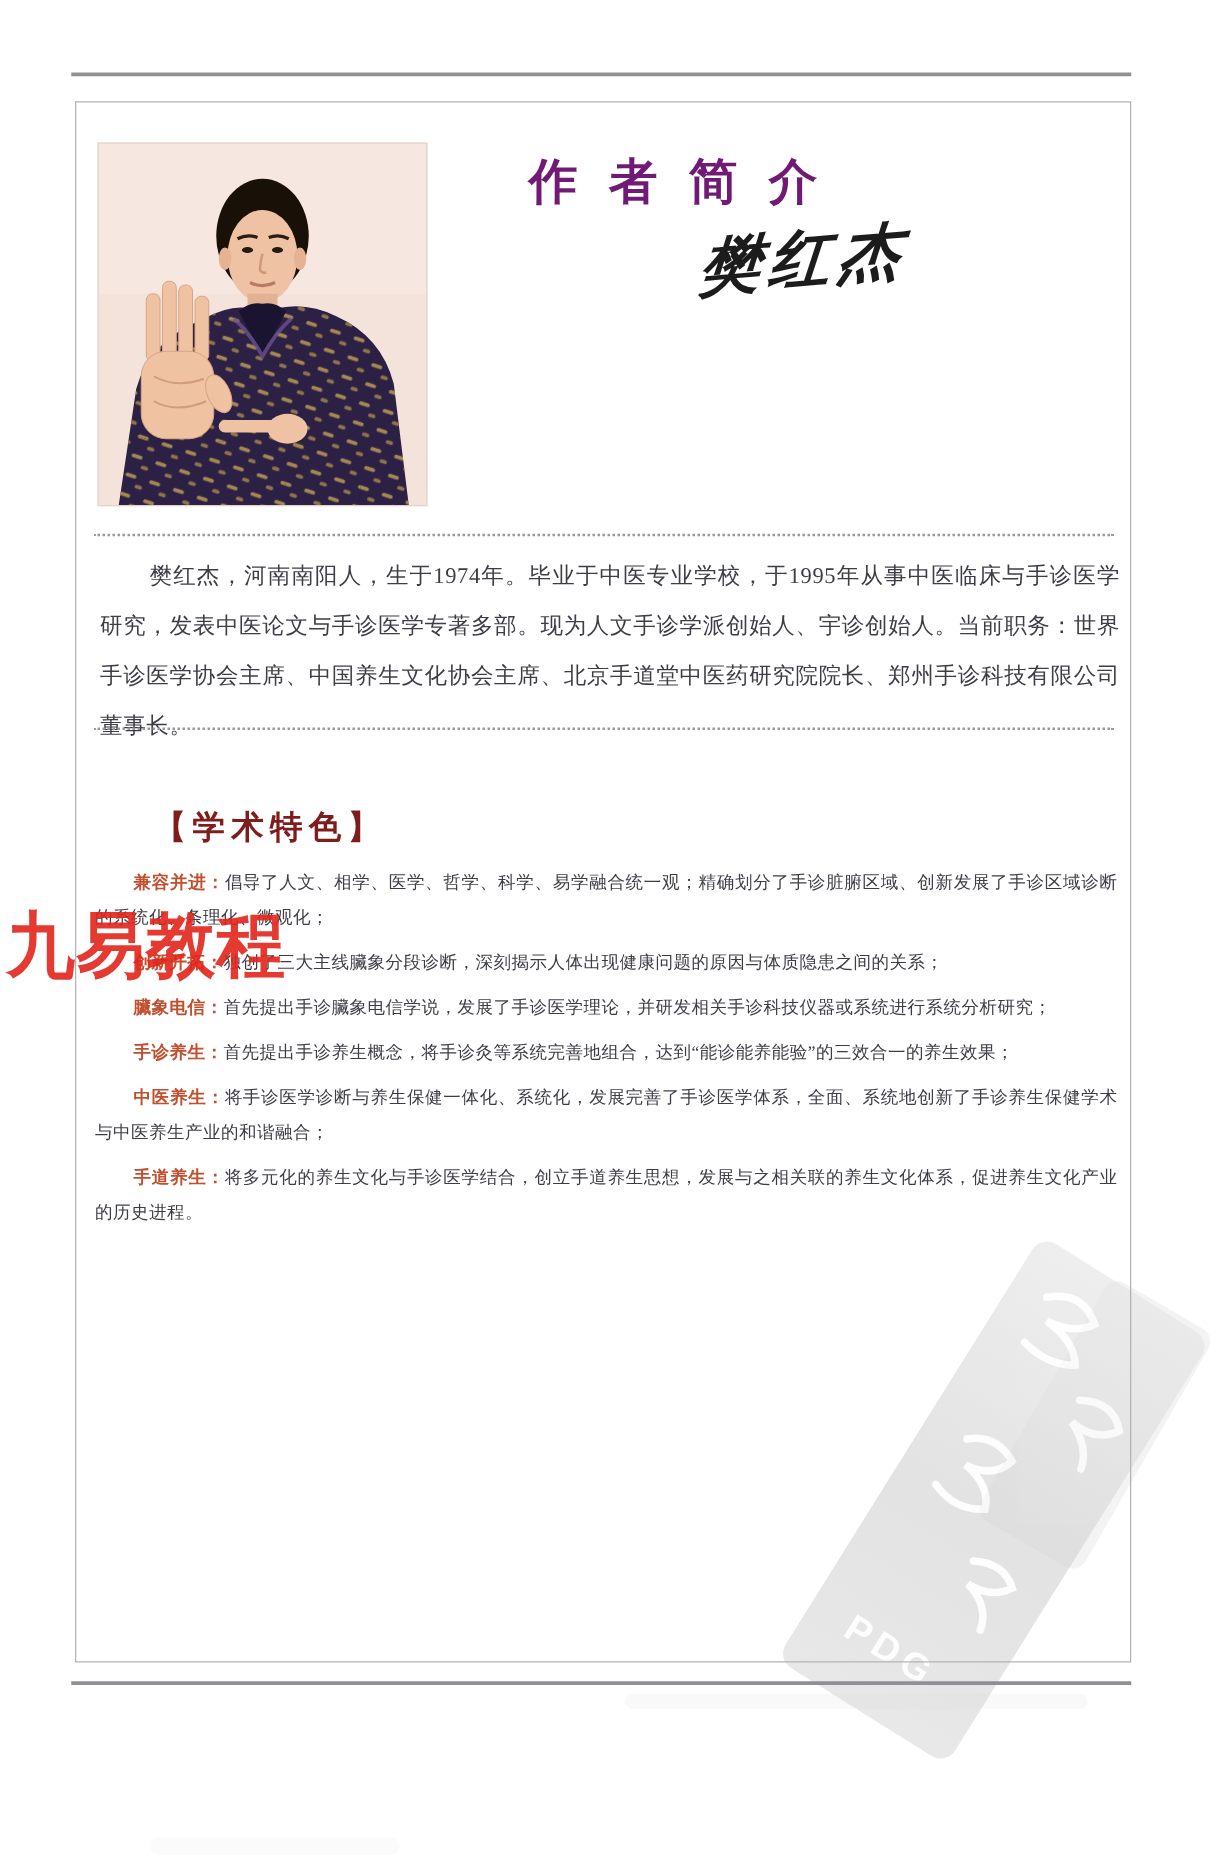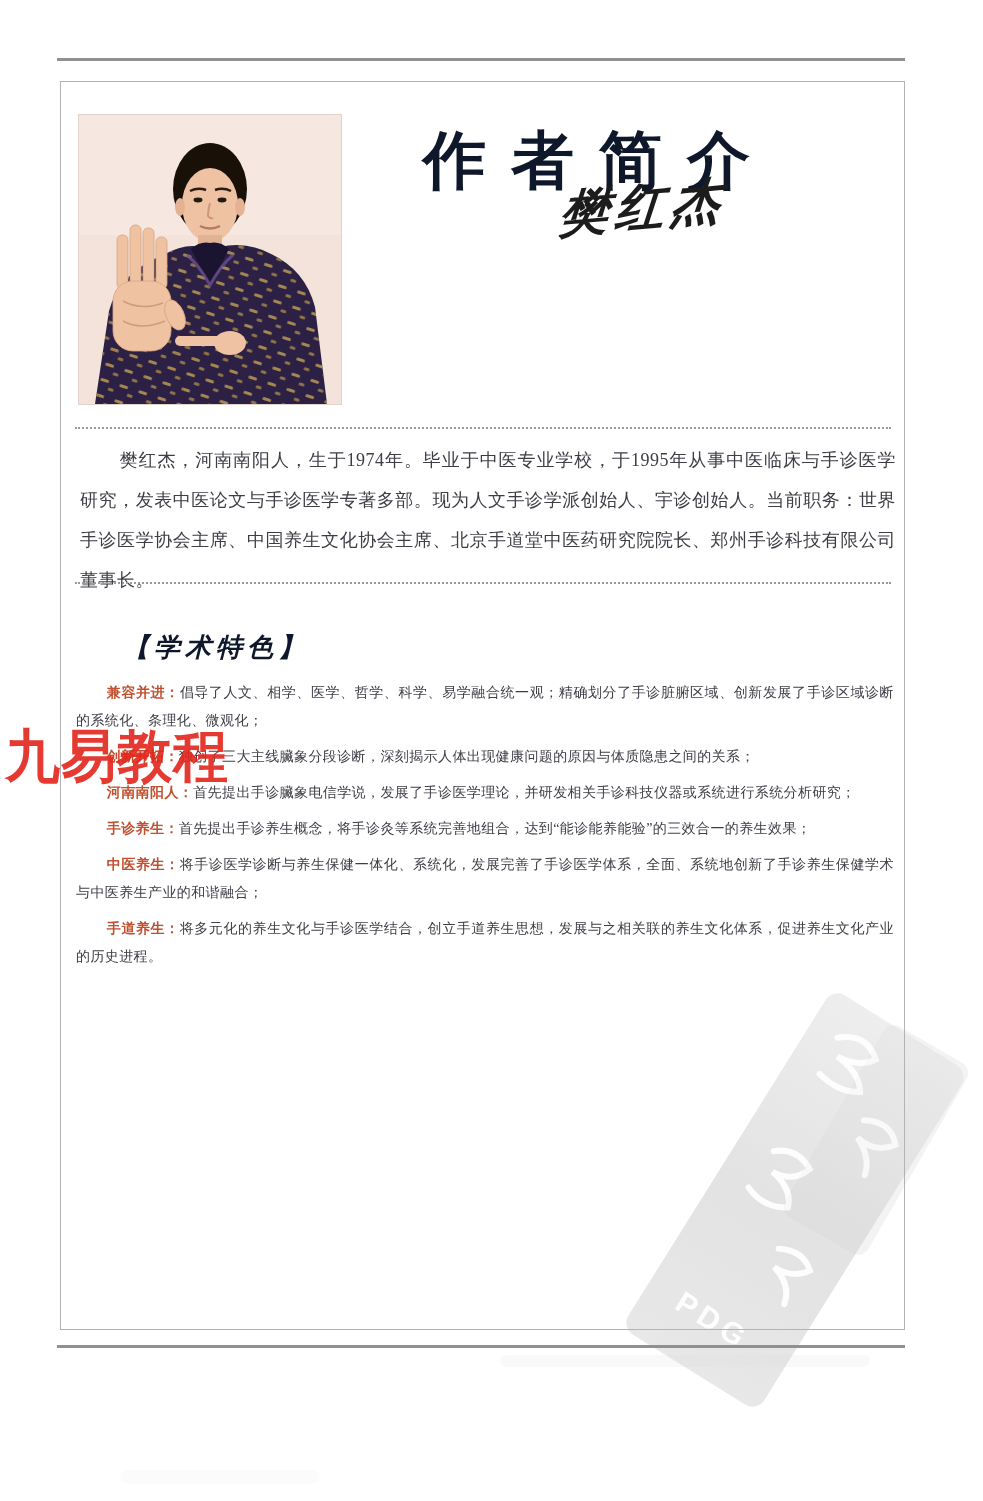--- a/index.html
+++ b/index.html
@@ -14,41 +14,41 @@
     position:absolute;left:60px;top:81px;width:843px;height:1247px;
     border:1px solid #b3b3b3;background:transparent;z-index:4;
   }
   .photo{
     position:absolute;left:17px;top:32px;width:262px;height:289px;
     border:1px solid #e3d3ca;background:#f4e3db;z-index:5;
   }
   .page-title{
     position:absolute;left:362px;top:36px;z-index:5;
     font-family:"Liberation Sans","DejaVu Sans",sans-serif;
-    font-size:63px;font-weight:700;letter-spacing:25px;color:#0f172a;white-space:nowrap;
+    font-size:39px;font-weight:700;letter-spacing:25px;color:#701a75;white-space:nowrap;
   }
   .signature{
     position:absolute;left:498px;top:92px;z-index:5;
     font-size:50px;font-weight:700;font-style:italic;color:#1c1c1c;
     letter-spacing:6px;transform:rotate(-5deg) skewX(-10deg);white-space:nowrap;
   }
   .dotted{position:absolute;left:14px;width:816px;border-top:2px dotted #9a9a9a;z-index:5;}
   .dotted.d1{top:345px;}
   .dotted.d2{top:500px;}
   .intro{
     position:absolute;left:15px;top:354px;width:816px;z-index:5;
     font-size:18px;line-height:40px;letter-spacing:0.5px;
     text-align:justify;text-justify:inter-ideograph;text-indent:2.2em;margin:4px;
   }
   .section{position:absolute;left:15px;width:818px;z-index:5;}
   .section.s1{top:548px;}
   .section.s2{top:1102px;}
   .section h2{
-    margin:0 0 14px 47px;font-family:"Liberation Sans","DejaVu Sans",sans-serif;
-    font-size:26px;font-weight:700;letter-spacing:5px;color:#0f172a;font-style:italic;
+    margin:14px 0 14px 47px;font-family:"Liberation Sans","DejaVu Sans",sans-serif;
+    font-size:26px;font-weight:700;letter-spacing:5px;color:#7f1d1d;
   }
   .item{
     margin:0 0 8px 0;font-size:14px;line-height:28px;letter-spacing:0.4px;
     text-align:justify;text-justify:inter-ideograph;text-indent:2.2em;
   }
   .item .label{color:#c0502f;font-weight:700;}
   .wm-red{
     position:absolute;left:5px;top:720px;z-index:30;
     font-family:"Liberation Sans","DejaVu Sans",sans-serif;
     font-size:55px;font-weight:900;color:#e3251c;opacity:0.9;
@@ -152,21 +152,21 @@
     <div class="dotted d1"></div>
 
     <p class="intro">樊红杰，河南南阳人，生于1974年。毕业于中医专业学校，于1995年从事中医临床与手诊医学研究，发表中医论文与手诊医学专著多部。现为人文手诊学派创始人、宇诊创始人。当前职务：世界手诊医学协会主席、中国养生文化协会主席、北京手道堂中医药研究院院长、郑州手诊科技有限公司董事长。</p>
 
     <div class="dotted d2"></div>
 
     <div class="section s1">
       <h2>【学术特色】</h2>
       <p class="item"><span class="label">兼容并进：</span><span>倡导了人文、相学、医学、哲学、科学、易学融合统一观；精确划分了手诊脏腑区域、创新发展了手诊区域诊断的系统化、条理化、微观化；</span></p>
       <p class="item"><span class="label">创新开拓：</span><span>独创了三大主线臟象分段诊断，深刻揭示人体出现健康问题的原因与体质隐患之间的关系；</span></p>
-      <p class="item"><span class="label">河南南阳人：</span><span>首先提出手诊臟象电信学说，发展了手诊医学理论，并研发相关手诊科技仪器或系统进行系统分析研究；</span></p>
+      <p class="item"><span class="label">臟象电信：</span><span>首先提出手诊臟象电信学说，发展了手诊医学理论，并研发相关手诊科技仪器或系统进行系统分析研究；</span></p>
       <p class="item"><span class="label">手诊养生：</span><span>首先提出手诊养生概念，将手诊灸等系统完善地组合，达到“能诊能养能验”的三效合一的养生效果；</span></p>
       <p class="item"><span class="label">中医养生：</span><span>将手诊医学诊断与养生保健一体化、系统化，发展完善了手诊医学体系，全面、系统地创新了手诊养生保健学术与中医养生产业的和谐融合；</span></p>
       <p class="item"><span class="label">手道养生：</span><span>将多元化的养生文化与手诊医学结合，创立手道养生思想，发展与之相关联的养生文化体系，促进养生文化产业的历史进程。</span></p>
     </div>
 
 
   </div>
 
   <div class="rule bottom"></div>
 

